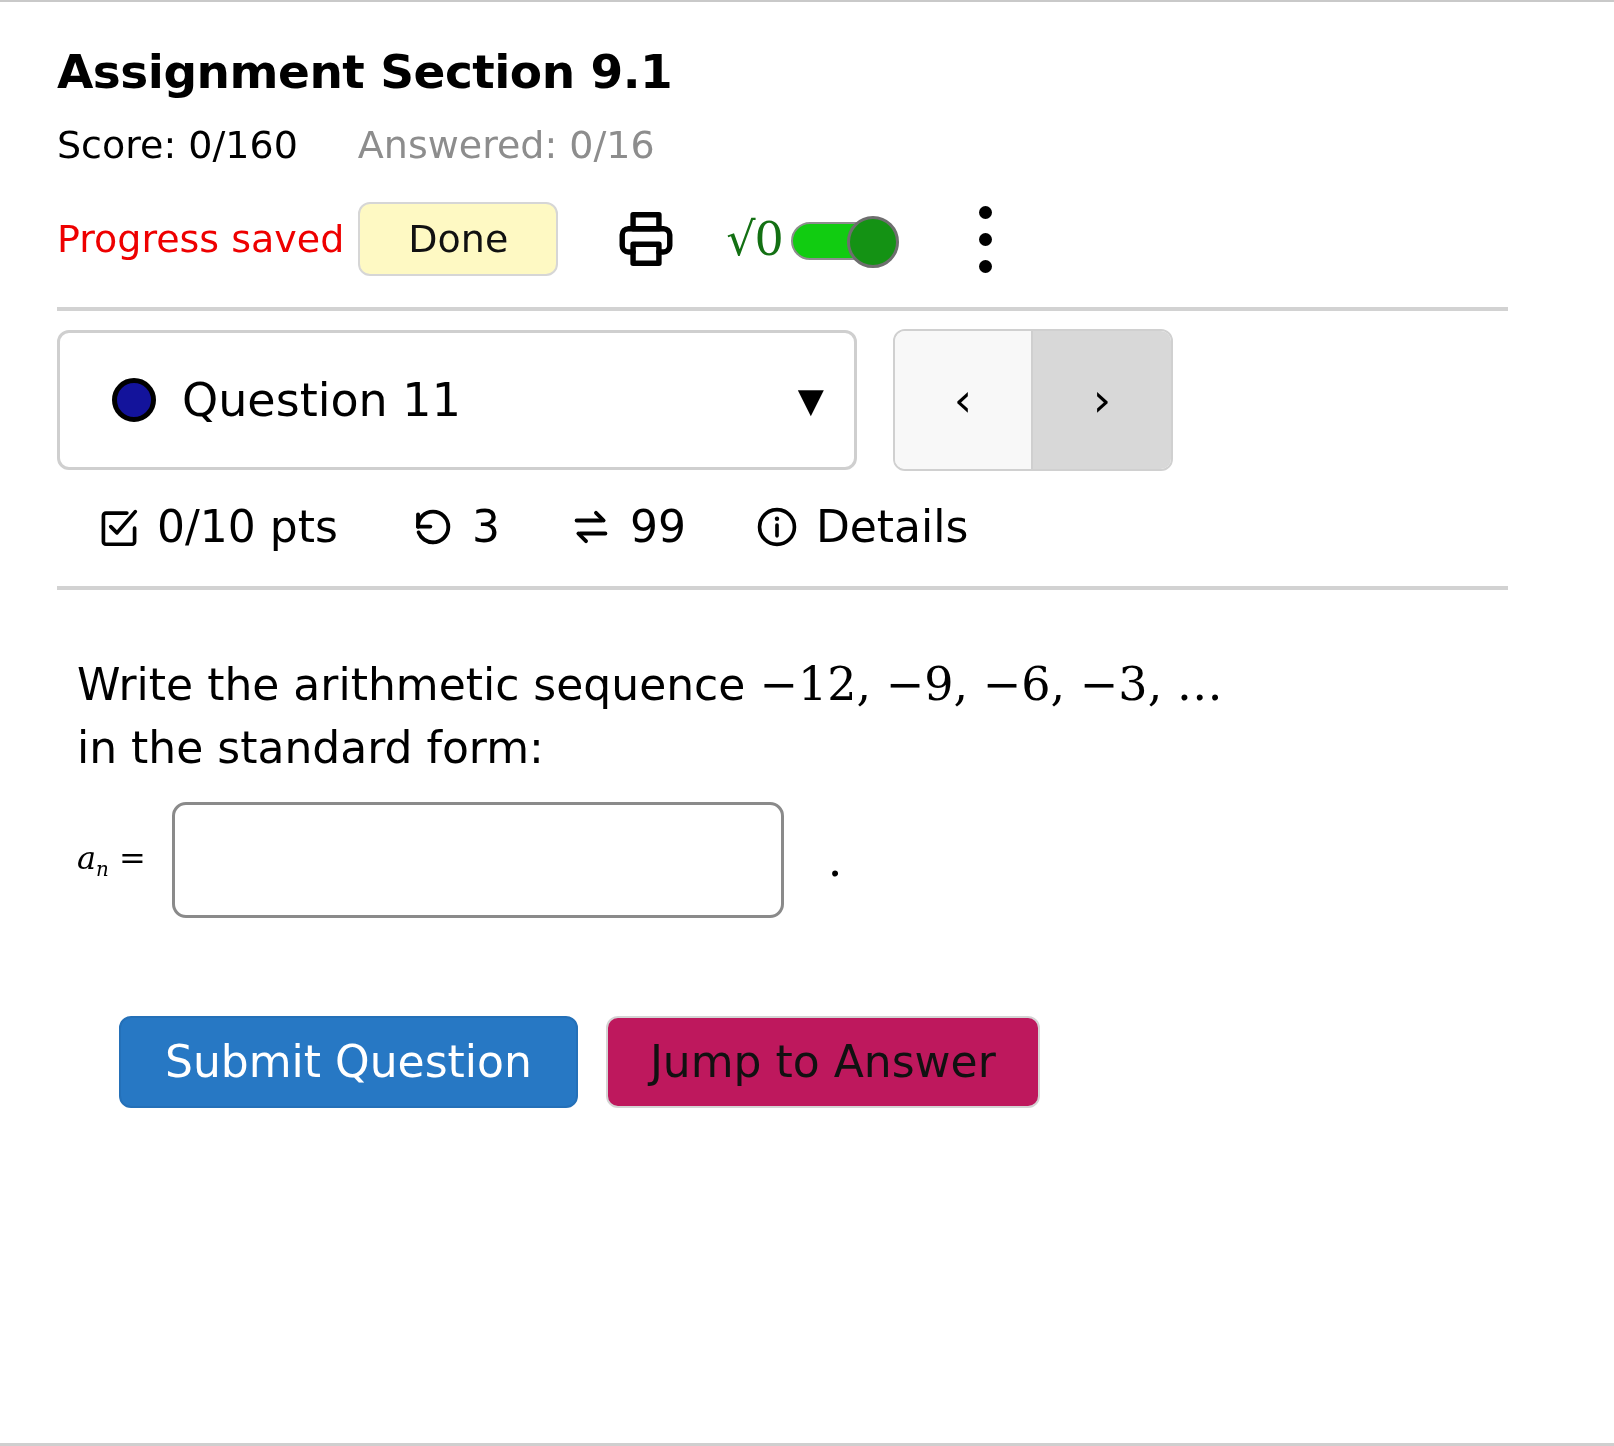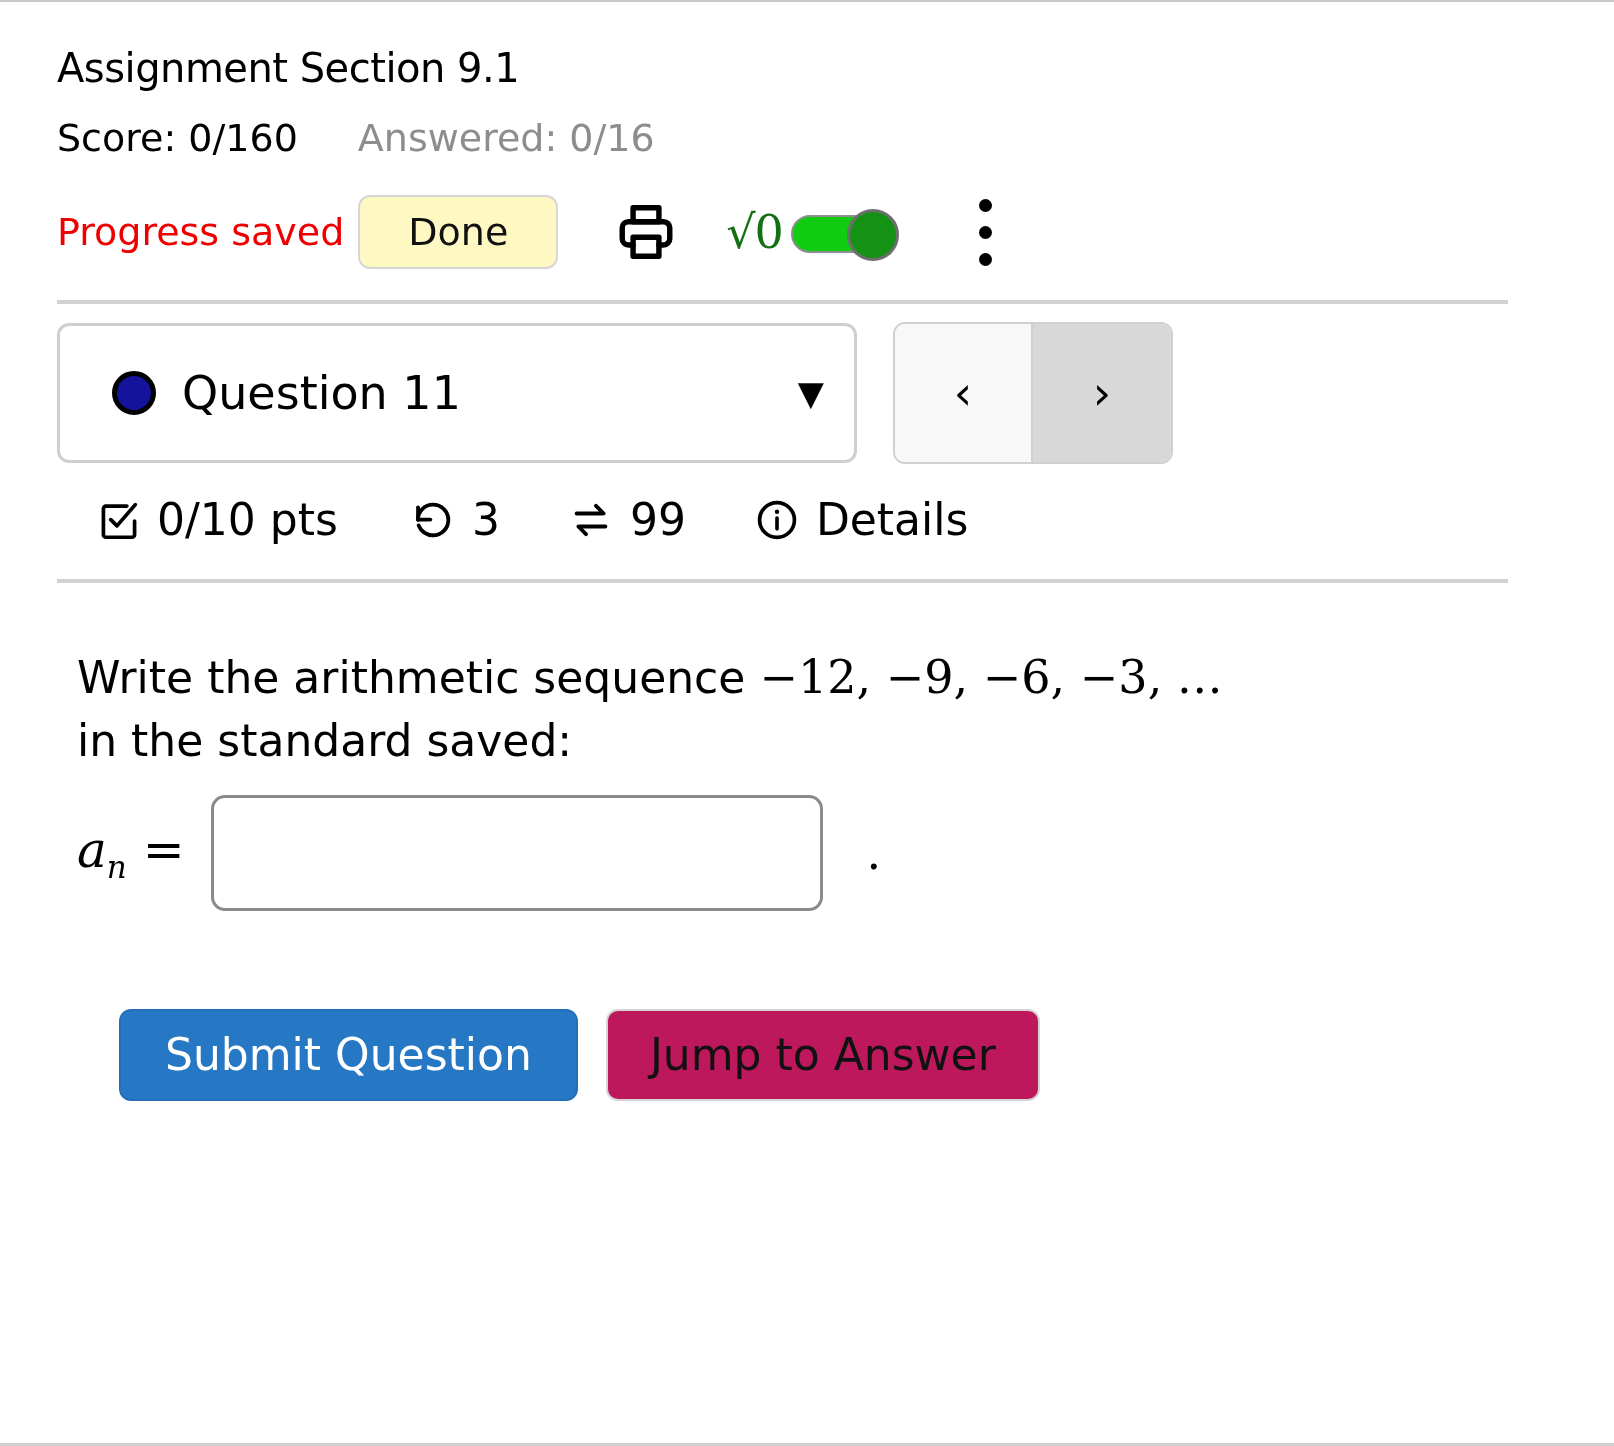--- a/index.html
+++ b/index.html
@@ -19,22 +19,22 @@
   }
   .page {
     position: absolute;
     left: 57px;
     top: 0;
     width: 1500px;
   }
 
   
   .title {
-    font-size: 40px;
-    font-weight: normal;
+    font-size: 47px;
+    font-weight: bold;
     letter-spacing: -0.5px;
     line-height: 1.0;
     margin-top: 46px;
     margin-bottom: 0;
     white-space: nowrap;
   }
   .meta-row {
     display: flex;
     align-items: baseline;
     margin-top: 28px;
@@ -254,21 +254,21 @@
     white-space: nowrap;
   }
   .answer-row {
     display: flex;
     align-items: center;
     margin-top: 22px;
   }
   .an-label {
     font-family: "DejaVu Serif", "Liberation Serif", serif;
     font-style: italic;
-    font-size: 50px;
+    font-size: 32px;
     white-space: nowrap;
   }
   .an-label sub {
     font-size: 0.62em;
     font-style: italic;
   }
   .answer-input {
     margin-left: 26px;
     width: 612px;
     height: 116px;
@@ -429,21 +429,21 @@
     </span>
   </div>
 
   <div class="divider two"></div>
 
   <div class="qbody">
     <div class="qtext">
       <span>Write the arithmetic sequence</span>
       <span class="math">−12, −9, −6, −3, …</span>
       <br>
-      <span>in the standard saved:</span>
+      <span>in the standard form:</span>
     </div>
 
     <div class="answer-row">
       <span class="an-label"><span>a</span><sub>n</sub>&nbsp;<span>=</span></span>
       <input class="answer-input" type="text" value="" style="">
       <span class="period">.</span>
     </div>
 
     <div class="actions">
       <button class="btn-submit">Submit Question</button>

